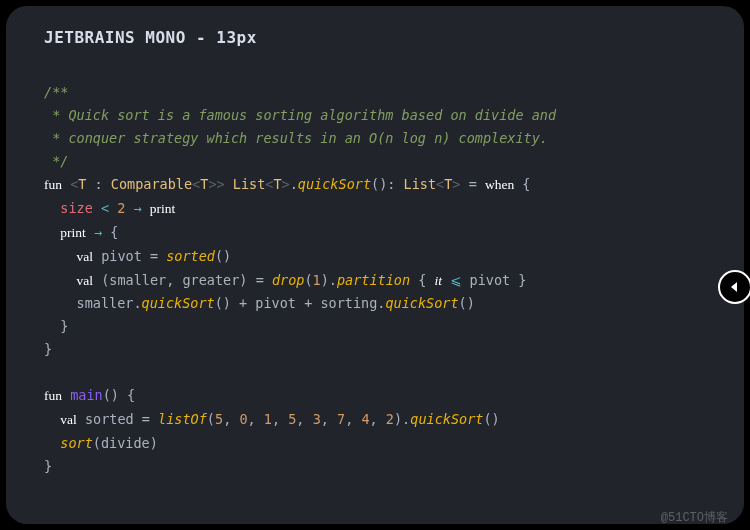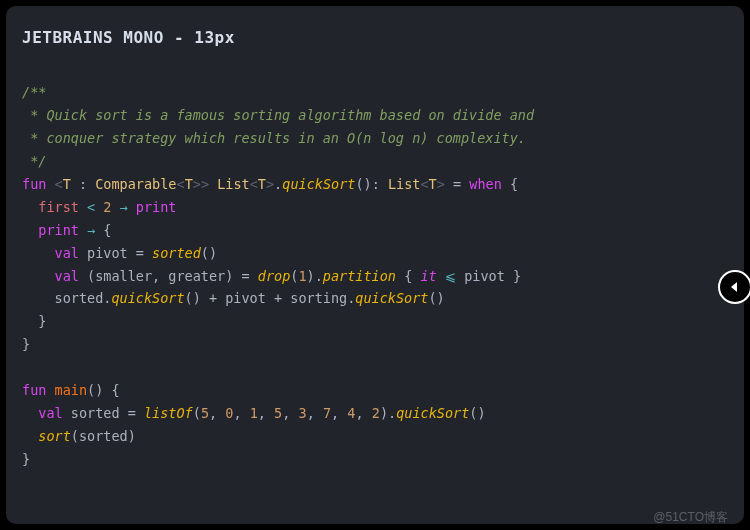--- a/index.html
+++ b/index.html
@@ -11,55 +11,55 @@
     position: relative;
     font-family: ui-monospace, "SF Mono", Menlo, Consolas, monospace;
   }
   .panel {
     position: absolute;
     top: 6px;
     left: 6px;
     right: 6px;
     bottom: 6px;
     background: #21252b;
-    border-radius: 10px;
-    padding: 22px 16px;
+    border-radius: 21px;
+    padding: 22px 38px;
   }
   .title {
     color: #d8dee9;
     font-size: 16px;
     font-weight: 600;
     letter-spacing: 0.5px;
     margin-bottom: 34px;
   }
   .code {
     font-size: 13.5px;
     line-height: 1.7;
     white-space: pre;
     color: #abb2bf;
   }
-  .kw   { color: #d946ef; }           
+  .kw   { color: #ffffff; font-family: Liberation Serif, serif; }           
   .cmt  { color: #829e60; font-style: italic; }           
   .num  { color: #d19a66; }           
   .type { color: #e5c07b; }           
-  .fn   { color: #f97316; }           
+  .fn   { color: #8b5cf6; }           
   .fni  { color: #eab308; font-style: italic; } 
   .it   { font-style: italic; text-align: right; }
   .id   { color: #e06c75; }           
   .op   { color: #56b6c2; }           
   .pl   { color: #abb2bf; }           
   .dim  { color: #5c6370; }           
 
   .watermark {
     position: absolute;
     right: 22px;
     bottom: 4px;
     color: rgba(200,200,200,0.35);
     font-size: 12px;
-    font-family: Liberation Sans, sans-serif;
+    font-family: Liberation Mono, monospace;
   }
   .side-btn {
     position: absolute;
     right: -2px;
     top: 270px;
     width: 34px;
     height: 34px;
     border-radius: 50%;
     background: #000;
     border: 2px solid #fff;
@@ -74,31 +74,31 @@
 <body>
 
 <div class="panel">
   <div class="title">JETBRAINS MONO - 13px</div>
 
   <div class="code"><span class="cmt">/**</span>
 <span class="cmt"> * Quick sort is a famous sorting algorithm based on divide and</span>
 <span class="cmt"> * conquer strategy which results in an O(n log n) complexity.</span>
 <span class="cmt"> */</span>
 <span class="kw">fun</span><span class="pl"> </span><span class="dim">&lt;</span><span class="type">T</span><span class="pl"> : </span><span class="type">Comparable</span><span class="dim">&lt;</span><span class="type">T</span><span class="dim">&gt;&gt;</span><span class="pl"> </span><span class="type">List</span><span class="dim">&lt;</span><span class="type">T</span><span class="dim">&gt;</span><span class="pl">.</span><span class="fni">quickSort</span><span class="pl">(</span><span class="pl">)</span><span class="pl">: </span><span class="type">List</span><span class="dim">&lt;</span><span class="type">T</span><span class="dim">&gt;</span><span class="pl"> = </span><span class="kw">when</span><span class="pl"> {</span>
-  <span class="id">first</span><span class="op"> &lt; </span><span class="num">2</span><span class="op"> → </span><span class="kw">print</span>
+  <span class="id">size</span><span class="op"> &lt; </span><span class="num">2</span><span class="op"> → </span><span class="kw">print</span>
   <span class="kw">print</span><span class="op"> → </span><span class="pl">{</span>
     <span class="kw">val</span><span class="pl"> </span><span class="pl">pivot</span><span class="pl"> = </span><span class="fni">sorted</span><span class="pl">()</span>
     <span class="kw">val</span><span class="pl"> (</span><span class="pl">smaller</span><span class="pl">, </span><span class="pl">greater</span><span class="pl">) </span><span class="pl">= </span><span class="fni">drop</span><span class="pl">(</span><span class="num">1</span><span class="pl">).</span><span class="fni">partition</span><span class="pl"> { </span><span class="kw it">it</span><span class="op"> ⩽ </span><span class="pl">pivot</span><span class="pl"> }</span>
-    <span class="pl">sorted.</span><span class="fni">quickSort</span><span class="pl">()</span><span class="pl"> + </span><span class="pl">pivot</span><span class="pl"> + </span><span class="pl">sorting.</span><span class="fni">quickSort</span><span class="pl">()</span>
+    <span class="pl">smaller.</span><span class="fni">quickSort</span><span class="pl">()</span><span class="pl"> + </span><span class="pl">pivot</span><span class="pl"> + </span><span class="pl">sorting.</span><span class="fni">quickSort</span><span class="pl">()</span>
   <span class="pl">}</span>
 <span class="pl">}</span>
 
 <span class="kw">fun</span><span class="pl"> </span><span class="fn">main</span><span class="pl">() {</span>
   <span class="kw">val</span><span class="pl"> </span><span class="pl">sorted</span><span class="pl"> = </span><span class="fni">listOf</span><span class="pl">(</span><span class="num">5</span><span class="pl">, </span><span class="num">0</span><span class="pl">, </span><span class="num">1</span><span class="pl">, </span><span class="num">5</span><span class="pl">, </span><span class="num">3</span><span class="pl">, </span><span class="num">7</span><span class="pl">, </span><span class="num">4</span><span class="pl">, </span><span class="num">2</span><span class="pl">).</span><span class="fni">quickSort</span><span class="pl">()</span>
-  <span class="fni">sort</span><span class="pl">(sorted)</span>
+  <span class="fni">sort</span><span class="pl">(divide)</span>
 <span class="pl">}</span></div>
 </div>
 
 <div class="side-btn">
   <svg width="12" height="12" viewBox="0 0 12 12">
     <path d="M8 1 L2 6 L8 11 Z" fill="#fff"></path>
   </svg>
 </div>
 
 <div class="watermark">@51CTO博客</div>

